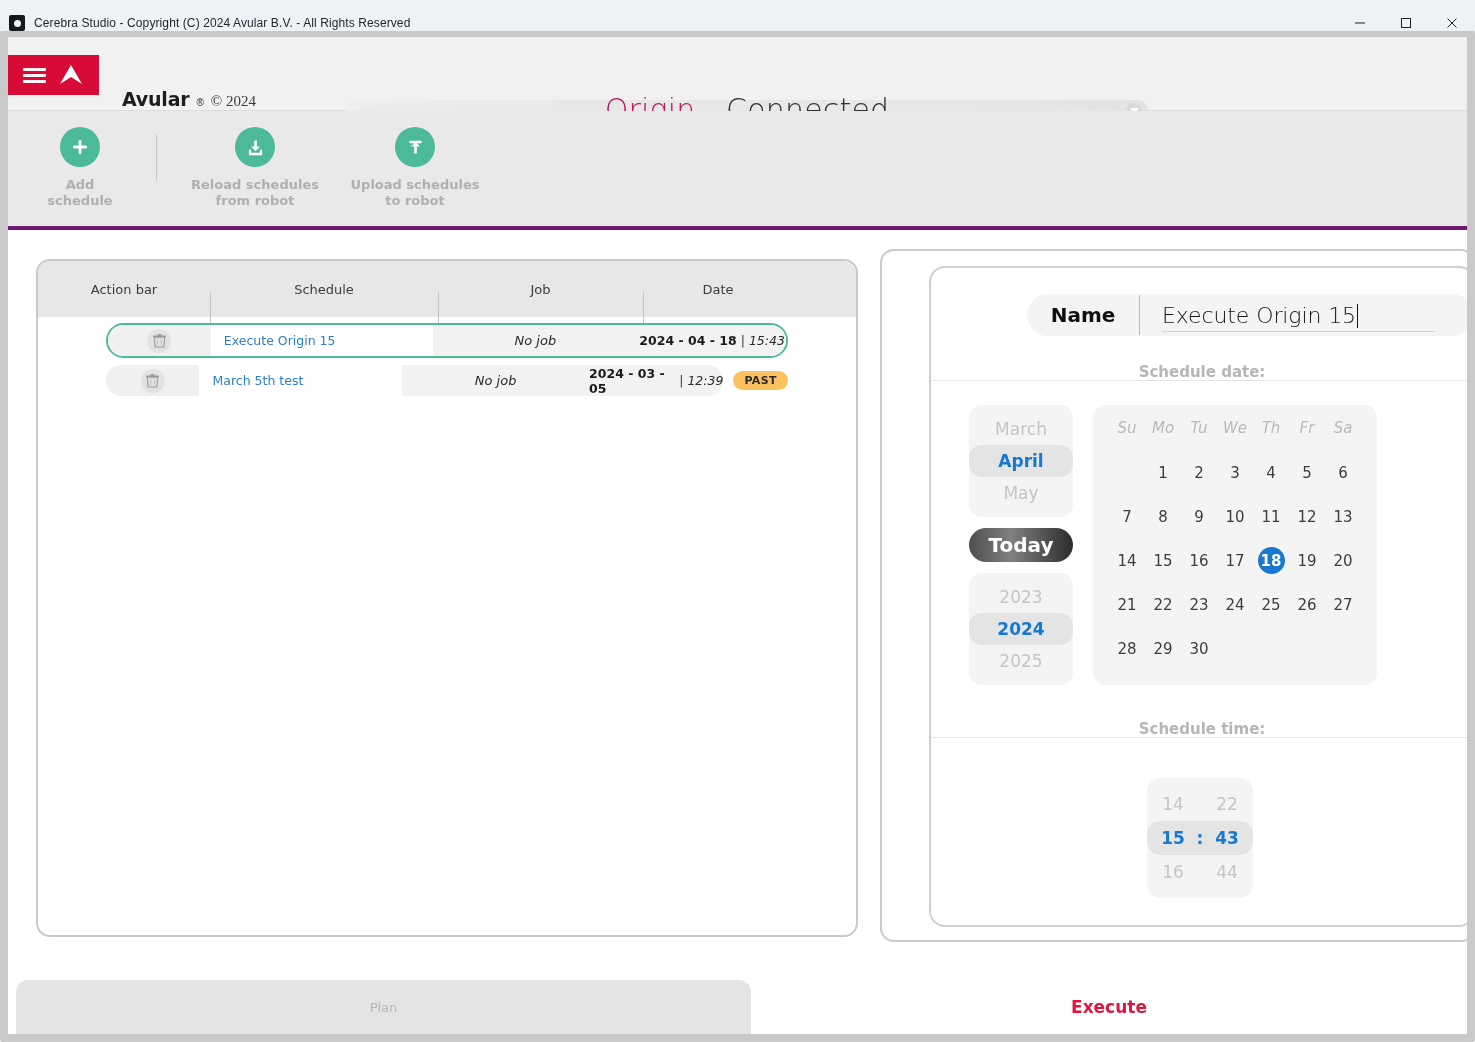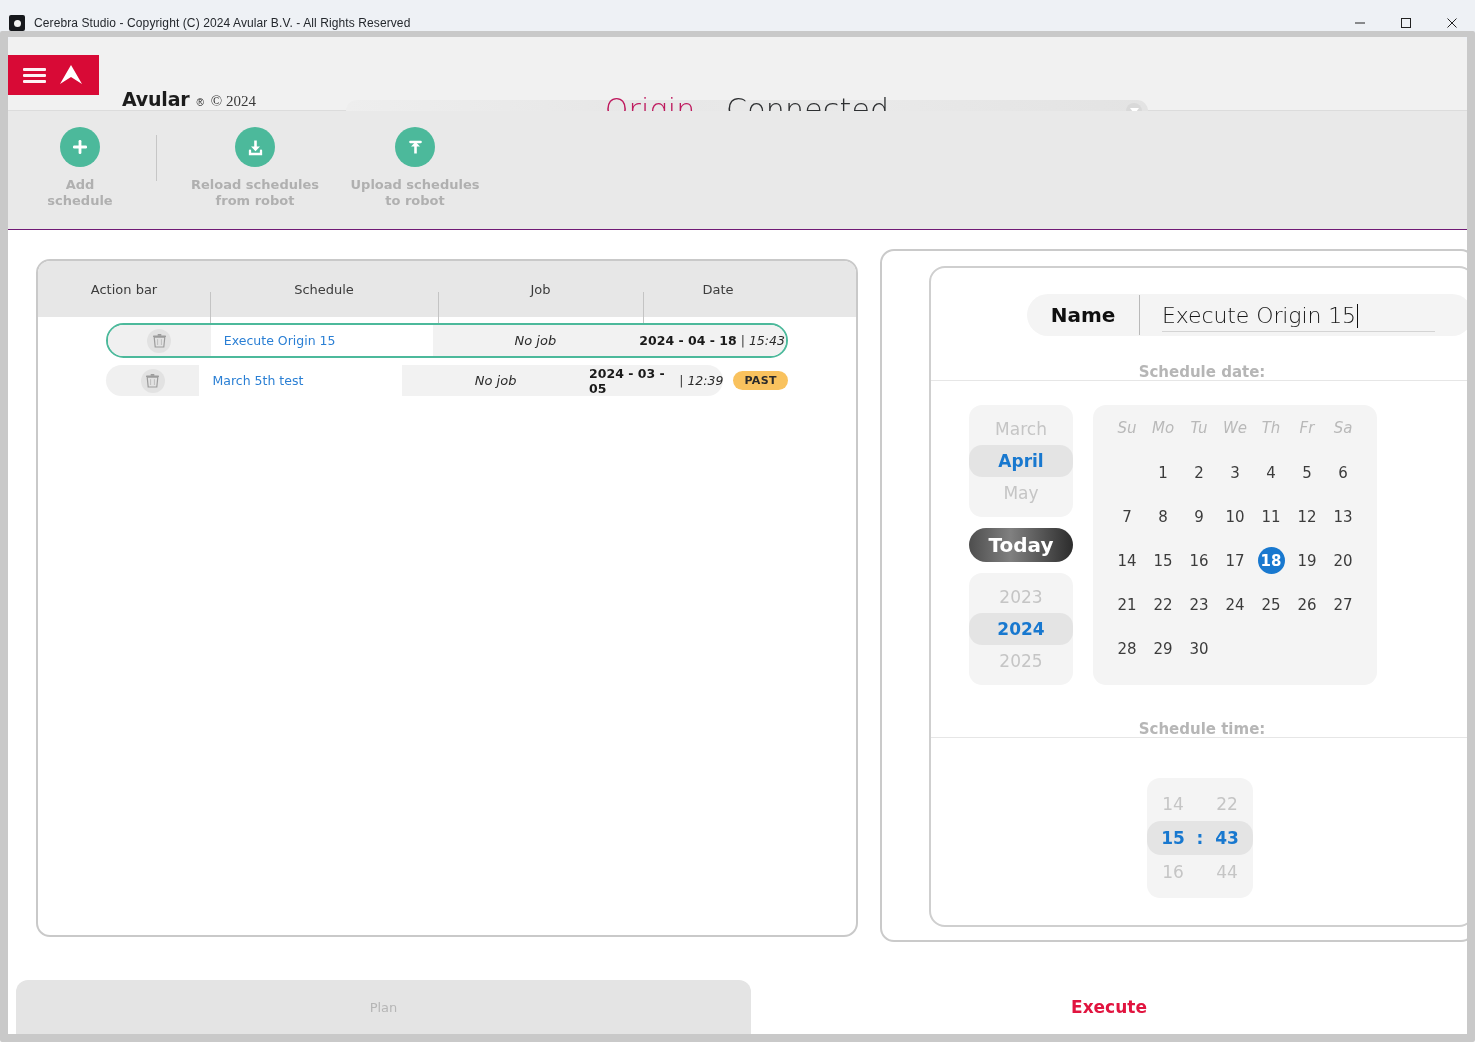--- a/index.html
+++ b/index.html
@@ -98,21 +98,21 @@
     width: 16px; height: 16px; border-radius: 50%;
     background: #d9d9d9;
     display: flex; align-items: center; justify-content: center;
   }
 
   
   .toolbar {
     position: absolute; left: 8px; top: 111px;
     width: 1459px; height: 119px;
     background: #e9e9e9;
-    border-bottom: 1px solid #701a75;
+    border-bottom: 4px solid #701a75;
   }
   .tool {
     position: absolute; top: 16px;
     width: 130px;
     display: flex; flex-direction: column; align-items: center;
   }
   .tool .circle {
     width: 40px; height: 40px; border-radius: 50%;
     background: #4cb99b;
     display: flex; align-items: center; justify-content: center;

